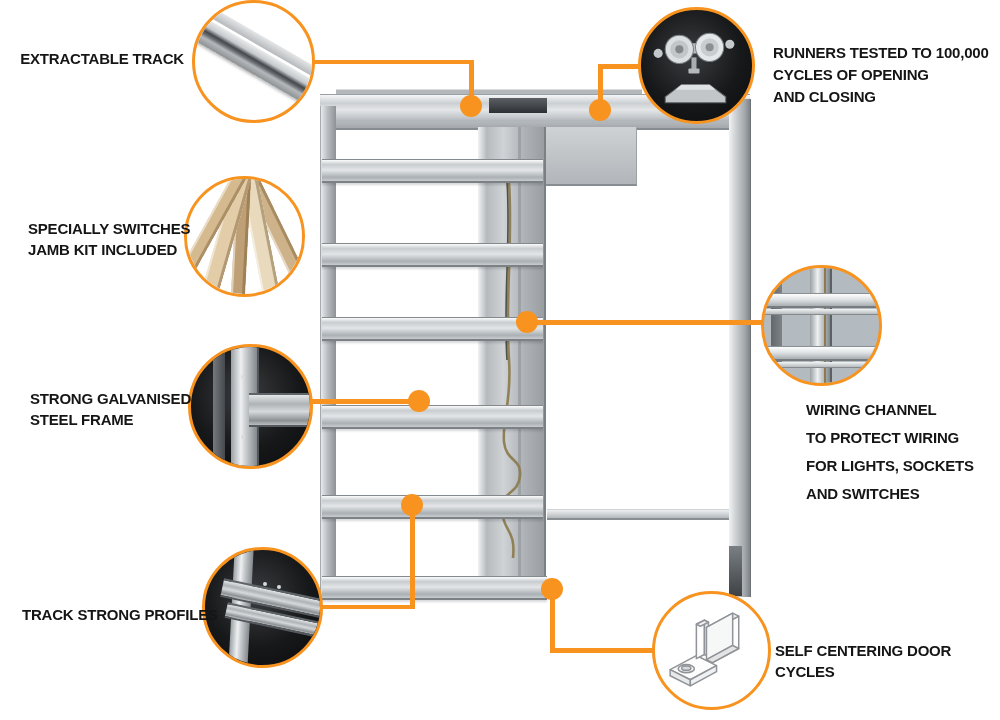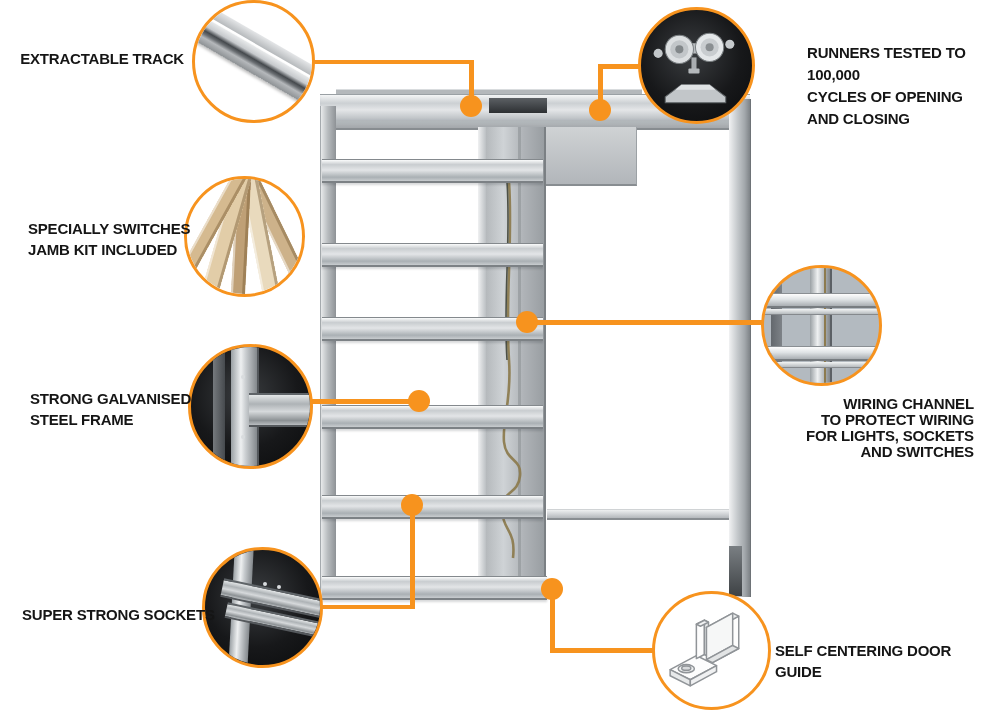--- a/index.html
+++ b/index.html
@@ -7,21 +7,21 @@
     position:relative;width:1000px;height:720px;background:#ffffff;overflow:hidden;
     font-family:"Liberation Sans",sans-serif;
   }
   
   .label{
     position:absolute;font-weight:bold;font-size:15px;line-height:21px;
     color:#151515;letter-spacing:-0.2px;white-space:pre-line;
   }
   .label.right{text-align:right;}
   .lh22{line-height:22px;}
-  .lh20{line-height:16px;text-align:right;}
+  .lh20{line-height:28px;}
   
   .seg{position:absolute;background:#F7931E;}
   .dot{position:absolute;width:22px;height:22px;border-radius:50%;background:#F7931E;}
   
   .circle{
     position:absolute;border-radius:50%;border:3.5px solid #F7931E;
     box-sizing:border-box;overflow:hidden;background:#fff;
   }
   .circle.dark{background:radial-gradient(circle at 45% 40%, #3a3d40 0%, #17181a 55%, #0a0b0c 100%);}
   .circle.bluegray{background:#b3bac0;}
@@ -226,23 +226,23 @@
         <polygon points="51,65 77,51 83,54 57,68" fill="#e2e4e5"></polygon>
       </g>
     </svg>
   </div>
 
   <div class="label right" style="left:18px;top:48px;width:166px;">EXTRACTABLE TRACK</div>
   <div class="label" style="left:28px;top:218px;">SPECIALLY SWITCHES
 JAMB KIT INCLUDED</div>
   <div class="label" style="left:30px;top:388px;">STRONG GALVANISED
 STEEL FRAME</div>
-  <div class="label" style="left:22px;top:604px;">SUPER STRONG SOCKETS</div>
-  <div class="label lh22" style="left:807px;top:42px;">RUNNERS TESTED TO 100,000
+  <div class="label" style="left:22px;top:604px;">TRACK STRONG PROFILES</div>
+  <div class="label lh22" style="left:773px;top:42px;">RUNNERS TESTED TO 100,000
 CYCLES OF OPENING
 AND CLOSING</div>
   <div class="label lh20" style="left:806px;top:396px;">WIRING CHANNEL
 TO PROTECT WIRING
 FOR LIGHTS, SOCKETS
 AND SWITCHES</div>
-  <div class="label" style="left:775px;top:640px;">SELF CENTERING DOOR GUIDE</div>
+  <div class="label" style="left:775px;top:640px;">SELF CENTERING DOOR CYCLES</div>
 
 </div>
 
 </body></html>

